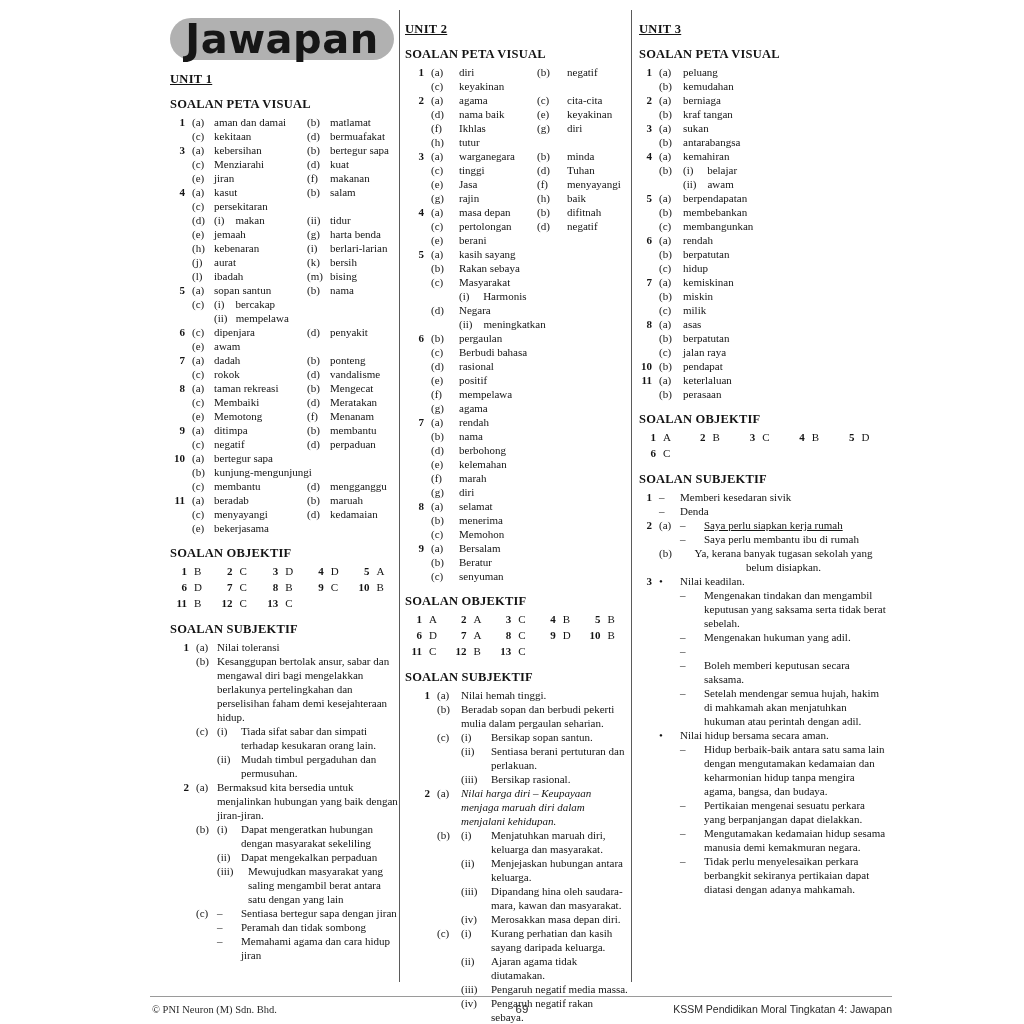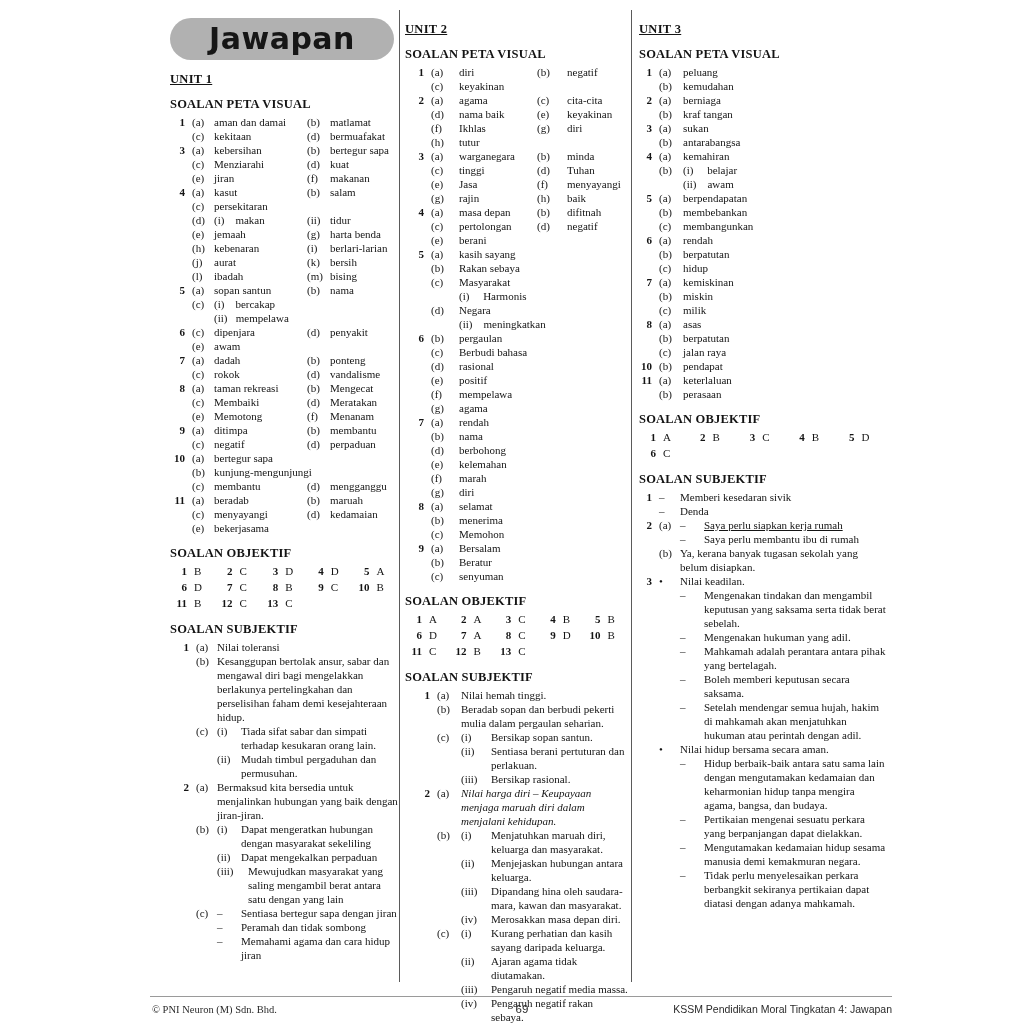--- a/index.html
+++ b/index.html
@@ -11,21 +11,21 @@
   .col{position:absolute;line-height:14px;}
   .col-0{left:170px;top:16px;width:228px;}
   .col-1{left:405px;top:14px;width:223px;}
   .col-2{left:639px;top:14px;width:248px;}
   .divider{position:absolute;top:10px;height:972px;width:1px;background:#5a5a5a;}
   .d1{left:399px;}
   .d2{left:631px;}
   .title-pill{
     width:224px;height:42px;background:#b1b1b1;border-radius:21px;
     text-align:center;line-height:42px;
-    font-family:"DejaVu Sans",sans-serif;font-weight:bold;font-size:30px;
+    font-family:"DejaVu Sans",sans-serif;font-weight:bold;font-size:40px;
     color:#161616;letter-spacing:.5px;margin:2px 0 12px 0;
   }
   .unit-heading{font-weight:bold;font-size:12.5px;text-decoration:underline;letter-spacing:.3px;margin:8px 0 5px 0;}
   .sec-heading{font-weight:bold;font-size:12.5px;letter-spacing:.2px;margin:11px 0 4px 0;}
   .pv-row{display:grid;}
   .col-0 .pv-row{grid-template-columns:22px 22px 93px 23px 1fr;}
   .col-1 .pv-row{grid-template-columns:20px 28px 78px 30px 1fr;padding-left:6px;}
   .col-2 .pv-row{grid-template-columns:20px 24px 140px 26px 1fr;}
   .pv-n,.subj-n,.obj-n{font-weight:bold;text-align:right;padding-right:7px;}
   .pv-t,.pv-t2{white-space:pre;}
@@ -1017,21 +1017,21 @@
       </div>
       <div class="subj-row">
         <span class="subj-n" style="grid-column: 1;"></span>
         <span class="subj-l" style="grid-column: 2;"></span>
         <span class="subj-s" style="grid-column: 3;">–</span>
         <span class="subj-t" style="grid-column: 4;">Saya perlu membantu ibu di rumah</span>
       </div>
       <div class="subj-row">
         <span class="subj-n" style="grid-column: 1;"></span>
         <span class="subj-l" style="grid-column: 2;">(b)</span>
-        <span class="subj-t" style="grid-column: 3 / 5;">Ya, kerana banyak tugasan sekolah yang belum disiapkan.</span>
+        <span class="subj-t" style="grid-column: 3 / 5; text-align: center;">Ya, kerana banyak tugasan sekolah yang belum disiapkan.</span>
       </div>
       <div class="subj-row">
         <span class="subj-n" style="grid-column: 1;">3</span>
         <span class="subj-l" style="grid-column: 2;">•</span>
         <span class="subj-t" style="grid-column: 3 / 5;">Nilai keadilan.</span>
       </div>
       <div class="subj-row">
         <span class="subj-n" style="grid-column: 1;"></span>
         <span class="subj-l" style="grid-column: 2;"></span>
         <span class="subj-s" style="grid-column: 3;">–</span>
@@ -1040,21 +1040,20 @@
       <div class="subj-row">
         <span class="subj-n" style="grid-column: 1;"></span>
         <span class="subj-l" style="grid-column: 2;"></span>
         <span class="subj-s" style="grid-column: 3;">–</span>
         <span class="subj-t" style="grid-column: 4;">Mengenakan hukuman yang adil.</span>
       </div>
       <div class="subj-row">
         <span class="subj-n" style="grid-column: 1;"></span>
         <span class="subj-l" style="grid-column: 2;"></span>
         <span class="subj-s" style="grid-column: 3;">–</span>
-        <span class="subj-t" style="grid-column: 4;">Mahkamah adalah perantara antara pihak yang bertelagah.</span>
       </div>
       <div class="subj-row">
         <span class="subj-n" style="grid-column: 1;"></span>
         <span class="subj-l" style="grid-column: 2;"></span>
         <span class="subj-s" style="grid-column: 3;">–</span>
         <span class="subj-t" style="grid-column: 4;">Boleh memberi keputusan secara saksama.</span>
       </div>
       <div class="subj-row">
         <span class="subj-n" style="grid-column: 1;"></span>
         <span class="subj-l" style="grid-column: 2;"></span>

